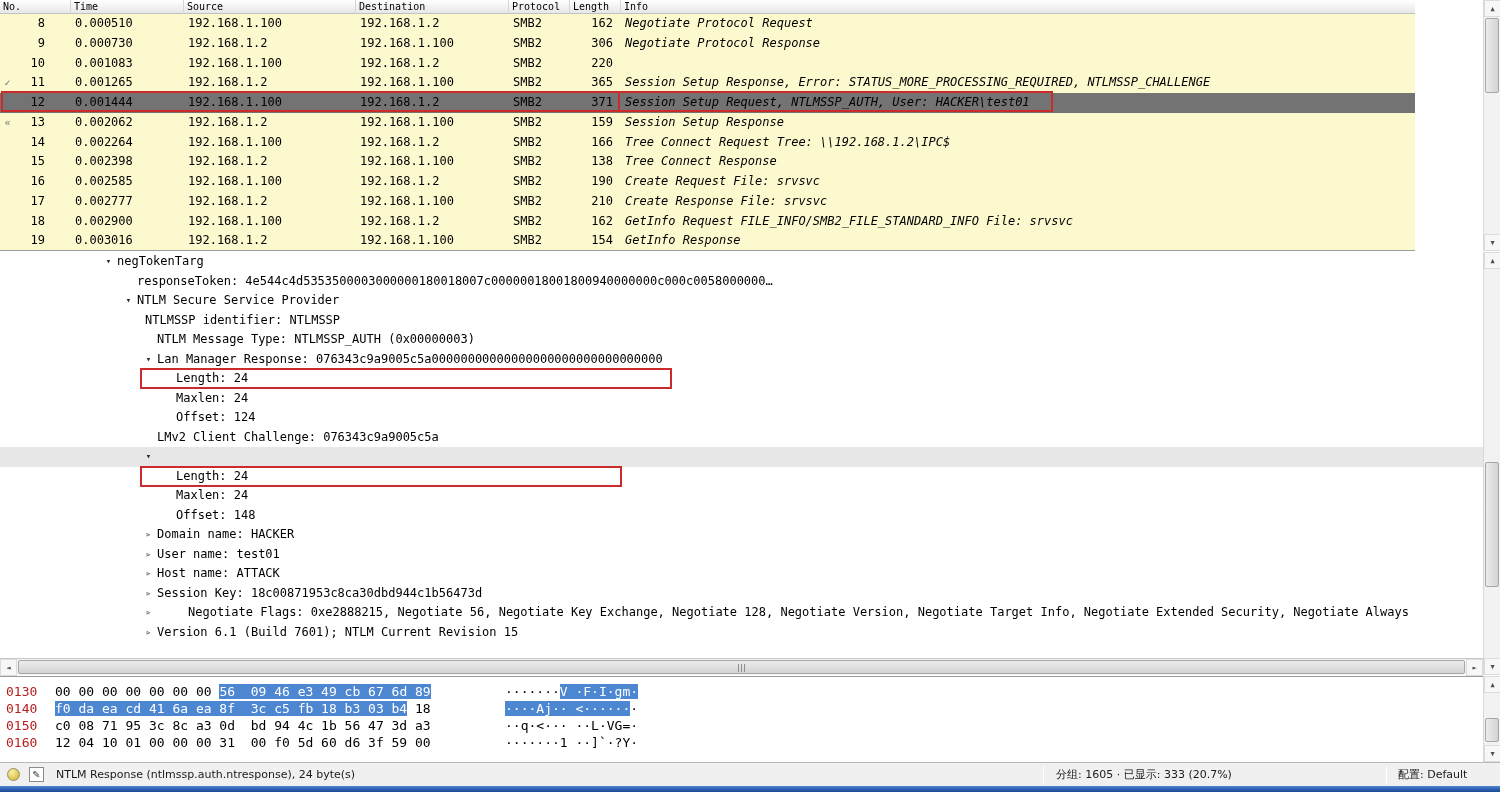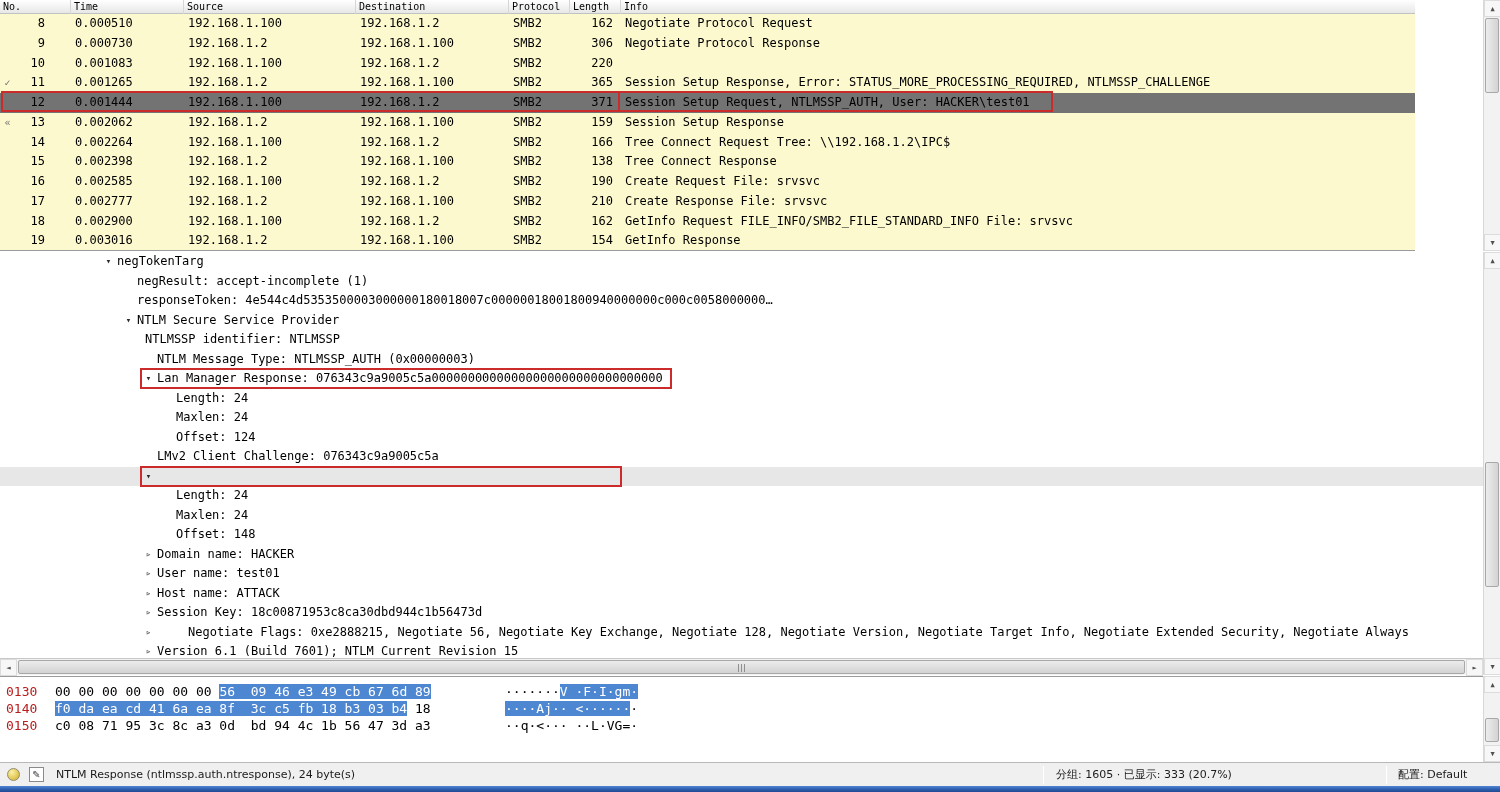--- a/index.html
+++ b/index.html
@@ -21,21 +21,21 @@
   .prow { position:relative; height:19.75px; line-height:19.75px; background:#fdf9cf; white-space:pre; }
   .prow.sel { background:#737373; }
   .pcell { position:absolute; top:0; height:100%; overflow:hidden; }
   .c-gutter{left:1px;width:13px;font-size:10px;color:#707070;text-align:center;}
   .c-no{left:0;width:45px;text-align:right;}
   .c-time{left:75px;}
   .c-src{left:188px;}
   .c-dst{left:360px;}
   .c-proto{left:513px;}
   .c-len{left:568px;width:45px;text-align:right;}
-  .c-info{left:625px;right:2px;}
+  .c-info{left:625px;right:2px;font-style:italic;}
 
   
   #details { position:absolute; left:0; top:252px; width:1483px; height:406px; overflow:hidden; background:#fff; }
   .drow { position:relative; height:19.5px; line-height:19.5px; white-space:pre; }
   .drow.sel { background:#e7e7e7; }
   .dexp { position:absolute; top:0; width:13px; text-align:center; font-size:9px; color:#2a2a2a; }
   .dtext { position:absolute; top:0; }
 
   
   .vscroll { position:absolute; right:0; width:17px; background:#f2f2f2; border-left:1px solid #d8d8d8; }
@@ -116,21 +116,20 @@
       </div>
   </div>
   <div class="vscroll" id="vs-plist">
     <span class="sb-arrow up">▲</span>
     <div class="sb-vthumb" style="top:18px;height:75px"></div>
     <span class="sb-arrow down">▼</span>
   </div>
 
   <div id="details">
       <div class="drow"><span class="dexp" style="left: 102px;">▾</span><span class="dtext" style="left: 117px;">negTokenTarg</span></div>
-      <div class="drow"><span class="dtext" style="left: 137px;">negResult: accept-incomplete (1)</span></div>
       <div class="drow"><span class="dtext" style="left: 137px;">responseToken: 4e544c4d5353500003000000180018007c00000018001800940000000c000c0058000000…</span></div>
       <div class="drow"><span class="dexp" style="left: 122px;">▾</span><span class="dtext" style="left: 137px;">NTLM Secure Service Provider</span></div>
       <div class="drow"><span class="dtext" style="left: 145px; text-align: center;">NTLMSSP identifier: NTLMSSP</span></div>
       <div class="drow"><span class="dtext" style="left: 157px;">NTLM Message Type: NTLMSSP_AUTH (0x00000003)</span></div>
       <div class="drow"><span class="dexp" style="left: 142px;">▾</span><span class="dtext" style="left: 157px;">Lan Manager Response: 076343c9a9005c5a00000000000000000000000000000000</span></div>
       <div class="drow"><span class="dtext" style="left: 176px;">Length: 24</span></div>
       <div class="drow"><span class="dtext" style="left: 176px;">Maxlen: 24</span></div>
       <div class="drow"><span class="dtext" style="left: 176px;">Offset: 124</span></div>
       <div class="drow"><span class="dtext" style="left: 157px;">LMv2 Client Challenge: 076343c9a9005c5a</span></div>
       <div class="drow sel"><span class="dexp" style="left: 142px;">▾</span></div>
@@ -155,20 +154,21 @@
         <span class="grip"></span>
       </div>
     <span class="sb-arrow hright">►</span>
   </div>
 
   <div id="hexpane">
     <div>
         <div class="hexrow"><span class="hoff">0130</span><span class="hbytes"><span>00 00 00 00 00 00 00 </span><span class="hsel">56  09 46 e3 49 cb 67 6d 89</span></span><span class="hascii"><span>·······</span><span class="hsel">V ·F·I·gm·</span></span></div>
         <div class="hexrow"><span class="hoff">0140</span><span class="hbytes"><span class="hsel">f0 da ea cd 41 6a ea 8f  3c c5 fb 18 b3 03 b4</span><span> 18</span></span><span class="hascii"><span class="hsel">····Aj·· &lt;······</span><span>·</span></span></div>
         <div class="hexrow"><span class="hoff">0150</span><span class="hbytes"><span>c0 08 71 95 3c 8c a3 0d  bd 94 4c 1b 56 47 3d a3</span></span><span class="hascii"><span>··q·&lt;··· ··L·VG=·</span></span></div>
+        <div class="hexrow"><span class="hoff">0160</span><span class="hbytes"><span>12 04 10 01 00 00 00 31  00 f0 5d 60 d6 3f 59 00</span></span><span class="hascii"><span>·······1 ··]`·?Y·</span></span></div>
       </div>
   </div>
   <div class="vscroll" id="vs-hex">
     <span class="sb-arrow up">▲</span>
     <div class="sb-vthumb" style="top:42px;height:24px"></div>
     <span class="sb-arrow down">▼</span>
   </div>
 
   <div class="anno" id="anno-pkt-outer"></div>
   <div class="anno" id="anno-pkt-info"></div>

